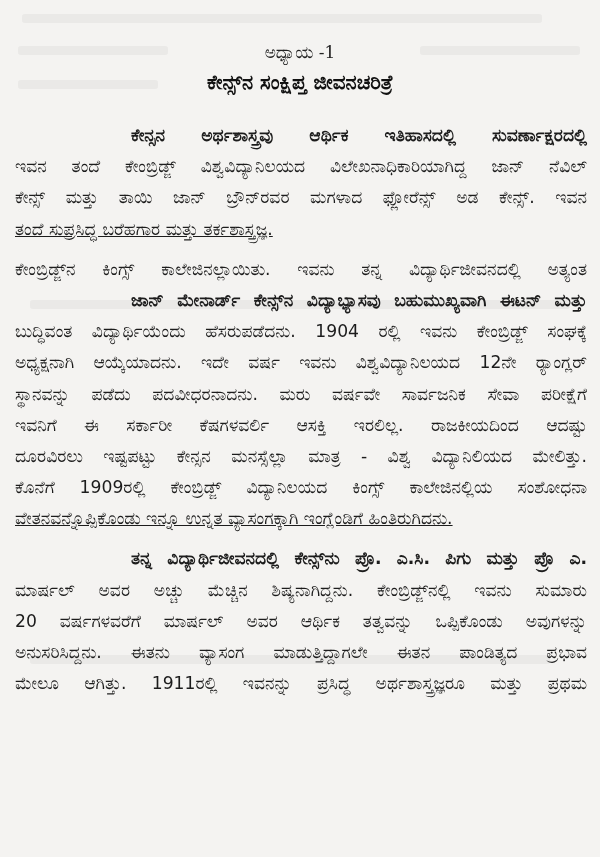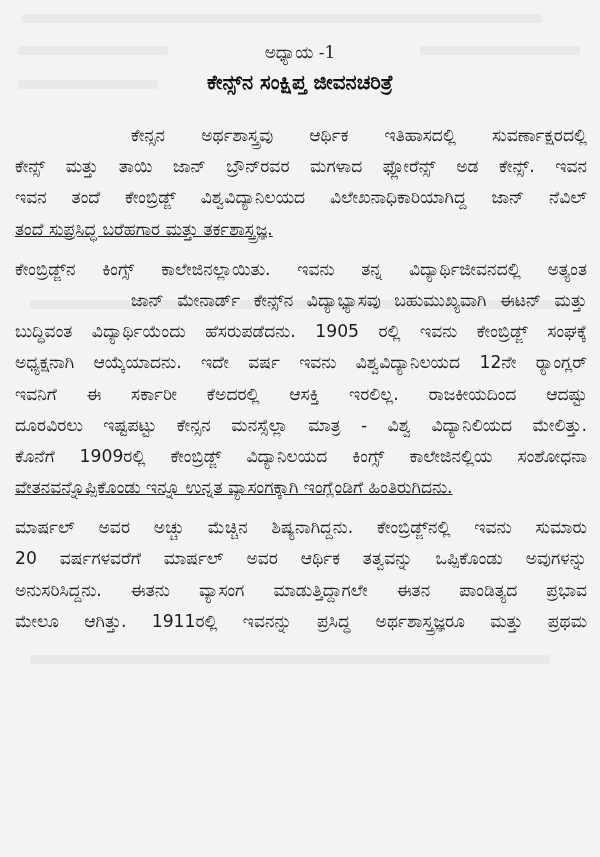--- a/index.html
+++ b/index.html
@@ -72,20 +72,21 @@
     text-align: justify;
     text-align-last: justify;
     overflow: visible;
   }
   .line.last {
     text-align-last: left;
     text-decoration: underline;
   }
   .line.indent {
     padding-left: 116px;
+    font-weight: bold;
   }
   .para-gap {
     height: 9px;
   }
 </style>
 </head>
 <body>
 
 <div class="bleed">
   <div class="ghost" style="left:22px;top:14px;width:520px;"></div>
@@ -97,38 +98,40 @@
 </div>
 
 <div class="page">
   <div class="chapter-label">ಅಧ್ಯಾಯ -1</div>
   <div class="chapter-title">ಕೇನ್ಸ್‌ನ ಸಂಕ್ಷಿಪ್ತ ಜೀವನಚರಿತ್ರೆ</div>
 
   <div class="body-text">
 
     <div class="para">
       <span class="line indent">ಕೇನ್ಸನ ಅರ್ಥಶಾಸ್ತ್ರವು ಆರ್ಥಿಕ ಇತಿಹಾಸದಲ್ಲಿ ಸುವರ್ಣಾಕ್ಷರದಲ್ಲಿ</span>
+      <span class="line">ಇವನ ತಂದೆ ಕೇಂಬ್ರಿಡ್ಜ್ ವಿಶ್ವವಿದ್ಯಾನಿಲಯದ ವಿಲೇಖನಾಧಿಕಾರಿಯಾಗಿದ್ದ ಜಾನ್ ನೆವಿಲ್</span>
       <span class="line">ಕೇನ್ಸ್ ಮತ್ತು ತಾಯಿ ಜಾನ್ ಬ್ರೌನ್‌ರವರ ಮಗಳಾದ ಫ್ಲೋರೆನ್ಸ್ ಅಡ ಕೇನ್ಸ್. ಇವನ</span>
-      <span class="line">ಇವನ ತಂದೆ ಕೇಂಬ್ರಿಡ್ಜ್ ವಿಶ್ವವಿದ್ಯಾನಿಲಯದ ವಿಲೇಖನಾಧಿಕಾರಿಯಾಗಿದ್ದ ಜಾನ್ ನೆವಿಲ್</span>
       <span class="line last">ತಂದೆ ಸುಪ್ರಸಿದ್ಧ ಬರೆಹಗಾರ ಮತ್ತು ತರ್ಕಶಾಸ್ತ್ರಜ್ಞ.</span>
     </div>
     <div class="para-gap"></div>
 
     <div class="para">
       <span class="line">ಕೇಂಬ್ರಿಡ್ಜ್‌ನ ಕಿಂಗ್ಸ್ ಕಾಲೇಜಿನಲ್ಲಾಯಿತು. ಇವನು ತನ್ನ ವಿದ್ಯಾರ್ಥಿಜೀವನದಲ್ಲಿ ಅತ್ಯಂತ</span>
       <span class="line indent">ಜಾನ್ ಮೇನಾರ್ಡ್ ಕೇನ್ಸ್‌ನ ವಿದ್ಯಾಭ್ಯಾಸವು ಬಹುಮುಖ್ಯವಾಗಿ ಈಟನ್ ಮತ್ತು</span>
-      <span class="line">ಬುದ್ಧಿವಂತ ವಿದ್ಯಾರ್ಥಿಯೆಂದು ಹೆಸರುಪಡೆದನು. 1905 ರಲ್ಲಿ ಇವನು ಕೇಂಬ್ರಿಡ್ಜ್ ಸಂಘಕ್ಕೆ</span>
+      <span class="line">ಬುದ್ಧಿವಂತ ವಿದ್ಯಾರ್ಥಿಯೆಂದು ಹೆಸರುಪಡೆದನು. 1904 ರಲ್ಲಿ ಇವನು ಕೇಂಬ್ರಿಡ್ಜ್ ಸಂಘಕ್ಕೆ</span>
       <span class="line">ಅಧ್ಯಕ್ಷನಾಗಿ ಆಯ್ಕೆಯಾದನು. ಇದೇ ವರ್ಷ ಇವನು ವಿಶ್ವವಿದ್ಯಾನಿಲಯದ 12ನೇ ರ್‍ಯಾಂಗ್ಲರ್</span>
-      <span class="line">ಇವನಿಗೆ ಈ ಸರ್ಕಾರೀ ಕೆಅದರಲ್ಲಿ ಆಸಕ್ತಿ ಇರಲಿಲ್ಲ. ರಾಜಕೀಯದಿಂದ ಆದಷ್ಟು</span>
+      <span class="line">ಸ್ಥಾನವನ್ನು ಪಡೆದು ಪದವೀಧರನಾದನು. ಮರು ವರ್ಷವೇ ಸಾರ್ವಜನಿಕ ಸೇವಾ ಪರೀಕ್ಷೆಗೆ</span>
+      <span class="line">ಇವನಿಗೆ ಈ ಸರ್ಕಾರೀ ಕೆಷಗಳವರ್ಲಿ ಆಸಕ್ತಿ ಇರಲಿಲ್ಲ. ರಾಜಕೀಯದಿಂದ ಆದಷ್ಟು</span>
       <span class="line">ದೂರವಿರಲು ಇಷ್ಟಪಟ್ಟು ಕೇನ್ಸನ ಮನಸ್ಸೆಲ್ಲಾ ಮಾತ್ರ - ವಿಶ್ವ ವಿದ್ಯಾನಿಲಿಯದ ಮೇಲಿತ್ತು.</span>
       <span class="line">ಕೊನೆಗೆ 1909ರಲ್ಲಿ ಕೇಂಬ್ರಿಡ್ಜ್ ವಿದ್ಯಾನಿಲಯದ ಕಿಂಗ್ಸ್ ಕಾಲೇಜಿನಲ್ಲಿಯ ಸಂಶೋಧನಾ</span>
       <span class="line last">ವೇತನವನ್ನೊಪ್ಪಿಕೊಂಡು ಇನ್ನೂ ಉನ್ನತ ವ್ಯಾಸಂಗಕ್ಕಾಗಿ ಇಂಗ್ಲೆಂಡಿಗೆ ಹಿಂತಿರುಗಿದನು.</span>
     </div>
     <div class="para-gap"></div>
 
     <div class="para">
+      <span class="line indent">ತನ್ನ ವಿದ್ಯಾರ್ಥಿಜೀವನದಲ್ಲಿ ಕೇನ್ಸ್‌ನು ಪ್ರೊ. ಎ.ಸಿ. ಪಿಗು ಮತ್ತು ಪ್ರೊ ಎ.</span>
       <span class="line">ಮಾರ್ಷಲ್ ಅವರ ಅಚ್ಚು ಮೆಚ್ಚಿನ ಶಿಷ್ಯನಾಗಿದ್ದನು. ಕೇಂಬ್ರಿಡ್ಜ್‌ನಲ್ಲಿ ಇವನು ಸುಮಾರು</span>
       <span class="line">20 ವರ್ಷಗಳವರೆಗೆ ಮಾರ್ಷಲ್ ಅವರ ಆರ್ಥಿಕ ತತ್ವವನ್ನು ಒಪ್ಪಿಕೊಂಡು ಅವುಗಳನ್ನು</span>
       <span class="line">ಅನುಸರಿಸಿದ್ದನು. ಈತನು ವ್ಯಾಸಂಗ ಮಾಡುತ್ತಿದ್ದಾಗಲೇ ಈತನ ಪಾಂಡಿತ್ಯದ ಪ್ರಭಾವ</span>
       <span class="line">ಮೇಲೂ ಆಗಿತ್ತು. 1911ರಲ್ಲಿ ಇವನನ್ನು ಪ್ರಸಿದ್ಧ ಅರ್ಥಶಾಸ್ತ್ರಜ್ಞರೂ ಮತ್ತು ಪ್ರಥಮ</span>
     </div>
   </div>
 </div>
 
 </body></html>

